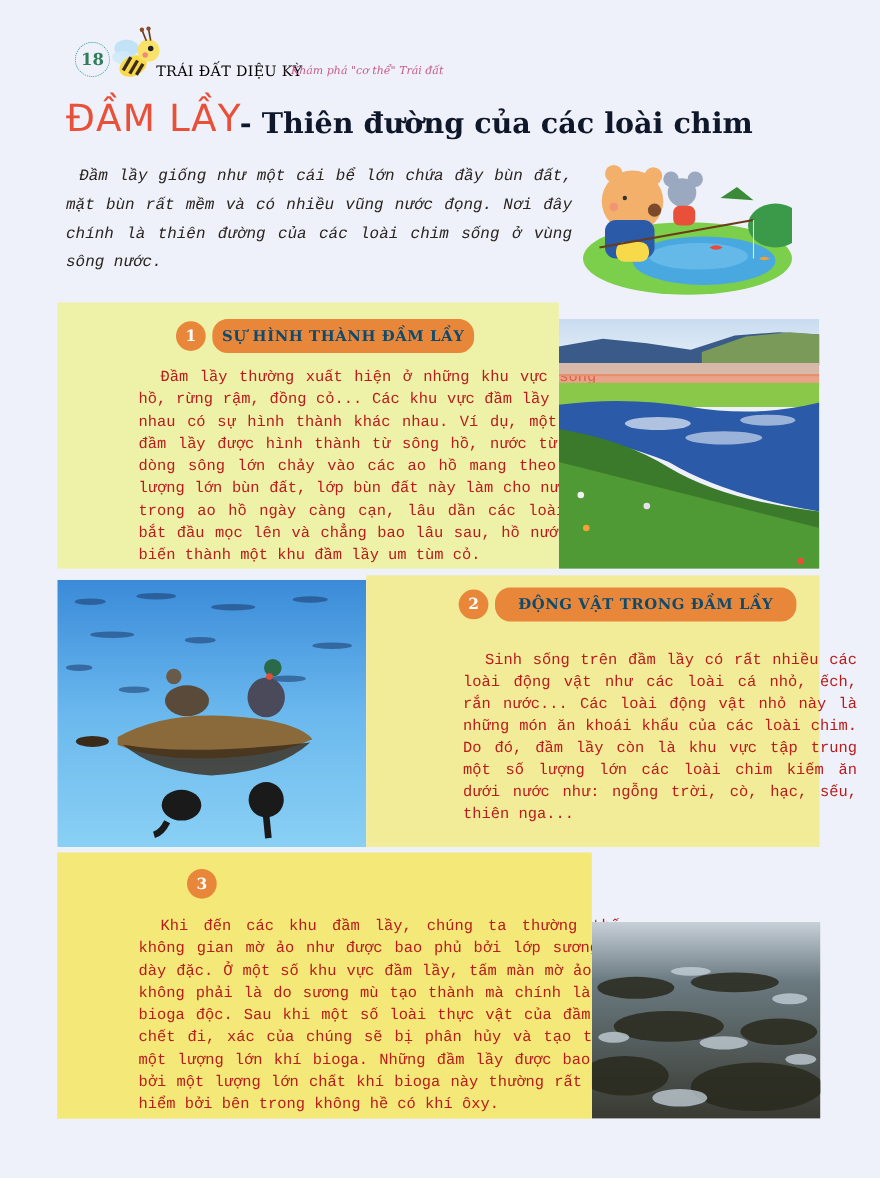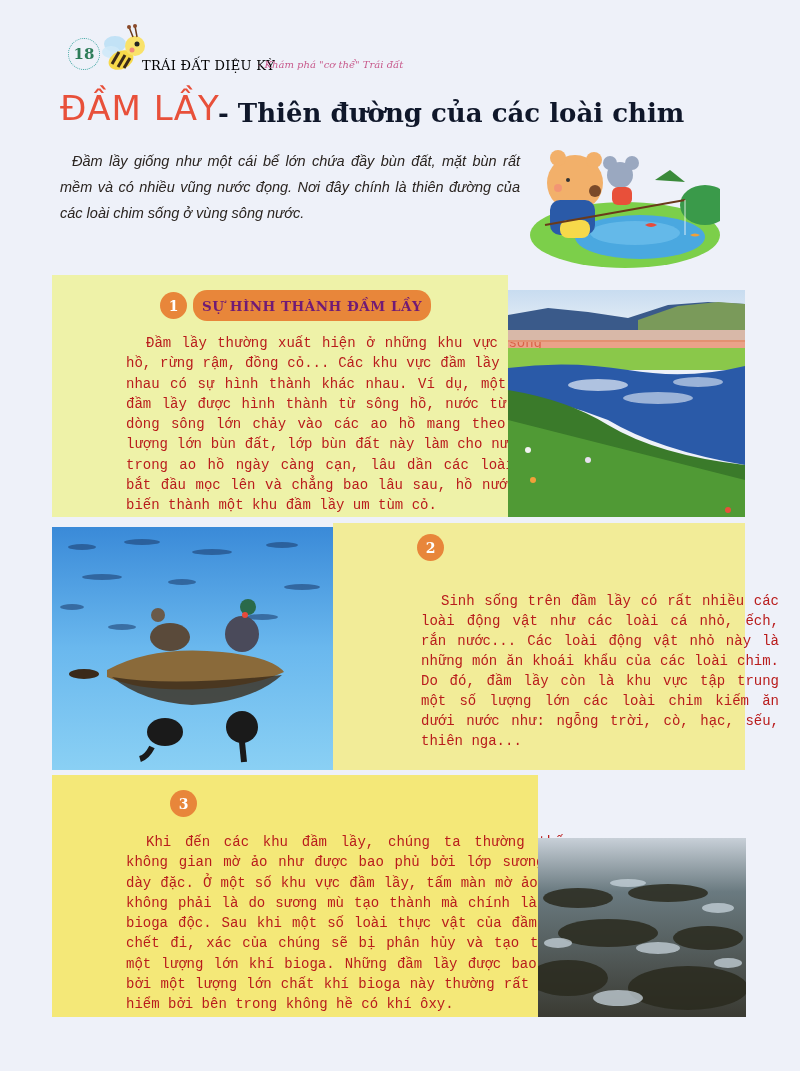--- a/index.html
+++ b/index.html
@@ -36,41 +36,41 @@
     font-size: 34px; color: #e8503a; letter-spacing: 1px; white-space: nowrap;
   }
   .main-sub {
     left: 218px; top: 98px; font-family: "DejaVu Serif", serif;
     font-weight: bold; font-size: 26px; color: #0f172a; white-space: nowrap;
   }
 
   
   .intro {
     left: 60px; top: 148px; width: 460px;
-    font-family: Liberation Sans, sans-serif; font-style: italic;
+    font-family: Liberation Mono, monospace; font-style: italic;
     font-size: 14.5px; line-height: 26px; color: #2a2420;
     text-indent: 12px; text-align: justify;
   }
 
   .illustration { left: 520px; top: 125px; width: 200px; height: 145px; }
 
   
   .box { position: absolute; }
   .box1 { left: 52px; top: 275px; width: 456px; height: 242px; background: #eef2a8; }
   .box2 { left: 333px; top: 523px; width: 412px; height: 247px; background: #f2ec98; }
   .box3 { left: 52px; top: 775px; width: 486px; height: 242px; background: #f4e878; }
 
   .heading { position: absolute; display: flex; align-items: center; gap: 6px; }
   .heading .num {
     width: 27px; height: 27px; border-radius: 50%; background: #e8863a;
     color: #fff; font-family: "DejaVu Serif", serif; font-weight: bold;
     font-size: 14px; display: flex; align-items: center; justify-content: center;
   }
   .heading .pill {
-    height: 31px; border-radius: 14px; background: #e8863a; color: #701a75;
+    height: 31px; border-radius: 14px; background: #e8863a; color: #0c4a6e;
     font-family: "DejaVu Serif", serif; font-weight: bold; font-size: 13.5px;
     letter-spacing: 0.5px; display: flex; align-items: center; justify-content: center;
     padding: 0 22px; white-space: nowrap;
   }
 
   .body-text {
     position: absolute; font-family: Liberation Mono, monospace;
     font-size: 14px; line-height: 20.3px; color: #b91c1c;
     text-align: justify; text-indent: 20px; margin-left: 44px;
   }
@@ -202,20 +202,21 @@
     <circle cx="193" cy="88" r="3" fill="#e84a3a"></circle>
     <ellipse cx="113" cy="205" rx="18" ry="14" fill="#1a1a1a"></ellipse>
     <ellipse cx="190" cy="200" rx="16" ry="16" fill="#1a1a1a"></ellipse>
     <path d="M100 220 Q95 230 88 232" stroke="#1a1a1a" stroke-width="6" fill="none"></path>
     <path d="M190 215 L192 235" stroke="#1a1a1a" stroke-width="6"></path>
   </svg>
 </div>
 <div class="box box2">
   <div class="heading" style="left:84px; top:11px;">
     <div class="num">2</div>
+    <div class="pill" style="width:274px;">ĐỘNG VẬT TRONG ĐẦM LẦY</div>
   </div>
   <p class="body-text" style="left:44px; top:68px; width:358px; line-height:20px;">Sinh sống trên đầm lầy có rất nhiều các loài động vật như các loài cá nhỏ, ếch, rắn nước... Các loài động vật nhỏ này là những món ăn khoái khẩu của các loài chim. Do đó, đầm lầy còn là khu vực tập trung một số lượng lớn các loài chim kiếm ăn dưới nước như: ngỗng trời, cò, hạc, sếu, thiên nga...</p>
 </div>
 
 <div class="box box3">
   <div class="heading" style="left:118px; top:15px;">
     <div class="num">3</div>
   </div>
   <p class="body-text" style="left:30px; top:57px; width:446px;">Khi đến các khu đầm lầy, chúng ta thường thấy không gian mờ ảo như được bao phủ bởi lớp sương mù dày đặc. Ở một số khu vực đầm lầy, tấm màn mờ ảo này không phải là do sương mù tạo thành mà chính là khí bioga độc. Sau khi một số loài thực vật của đầm lầy chết đi, xác của chúng sẽ bị phân hủy và tạo thành một lượng lớn khí bioga. Những đầm lầy được bao phủ bởi một lượng lớn chất khí bioga này thường rất nguy hiểm bởi bên trong không hề có khí ôxy.</p>
 </div>

